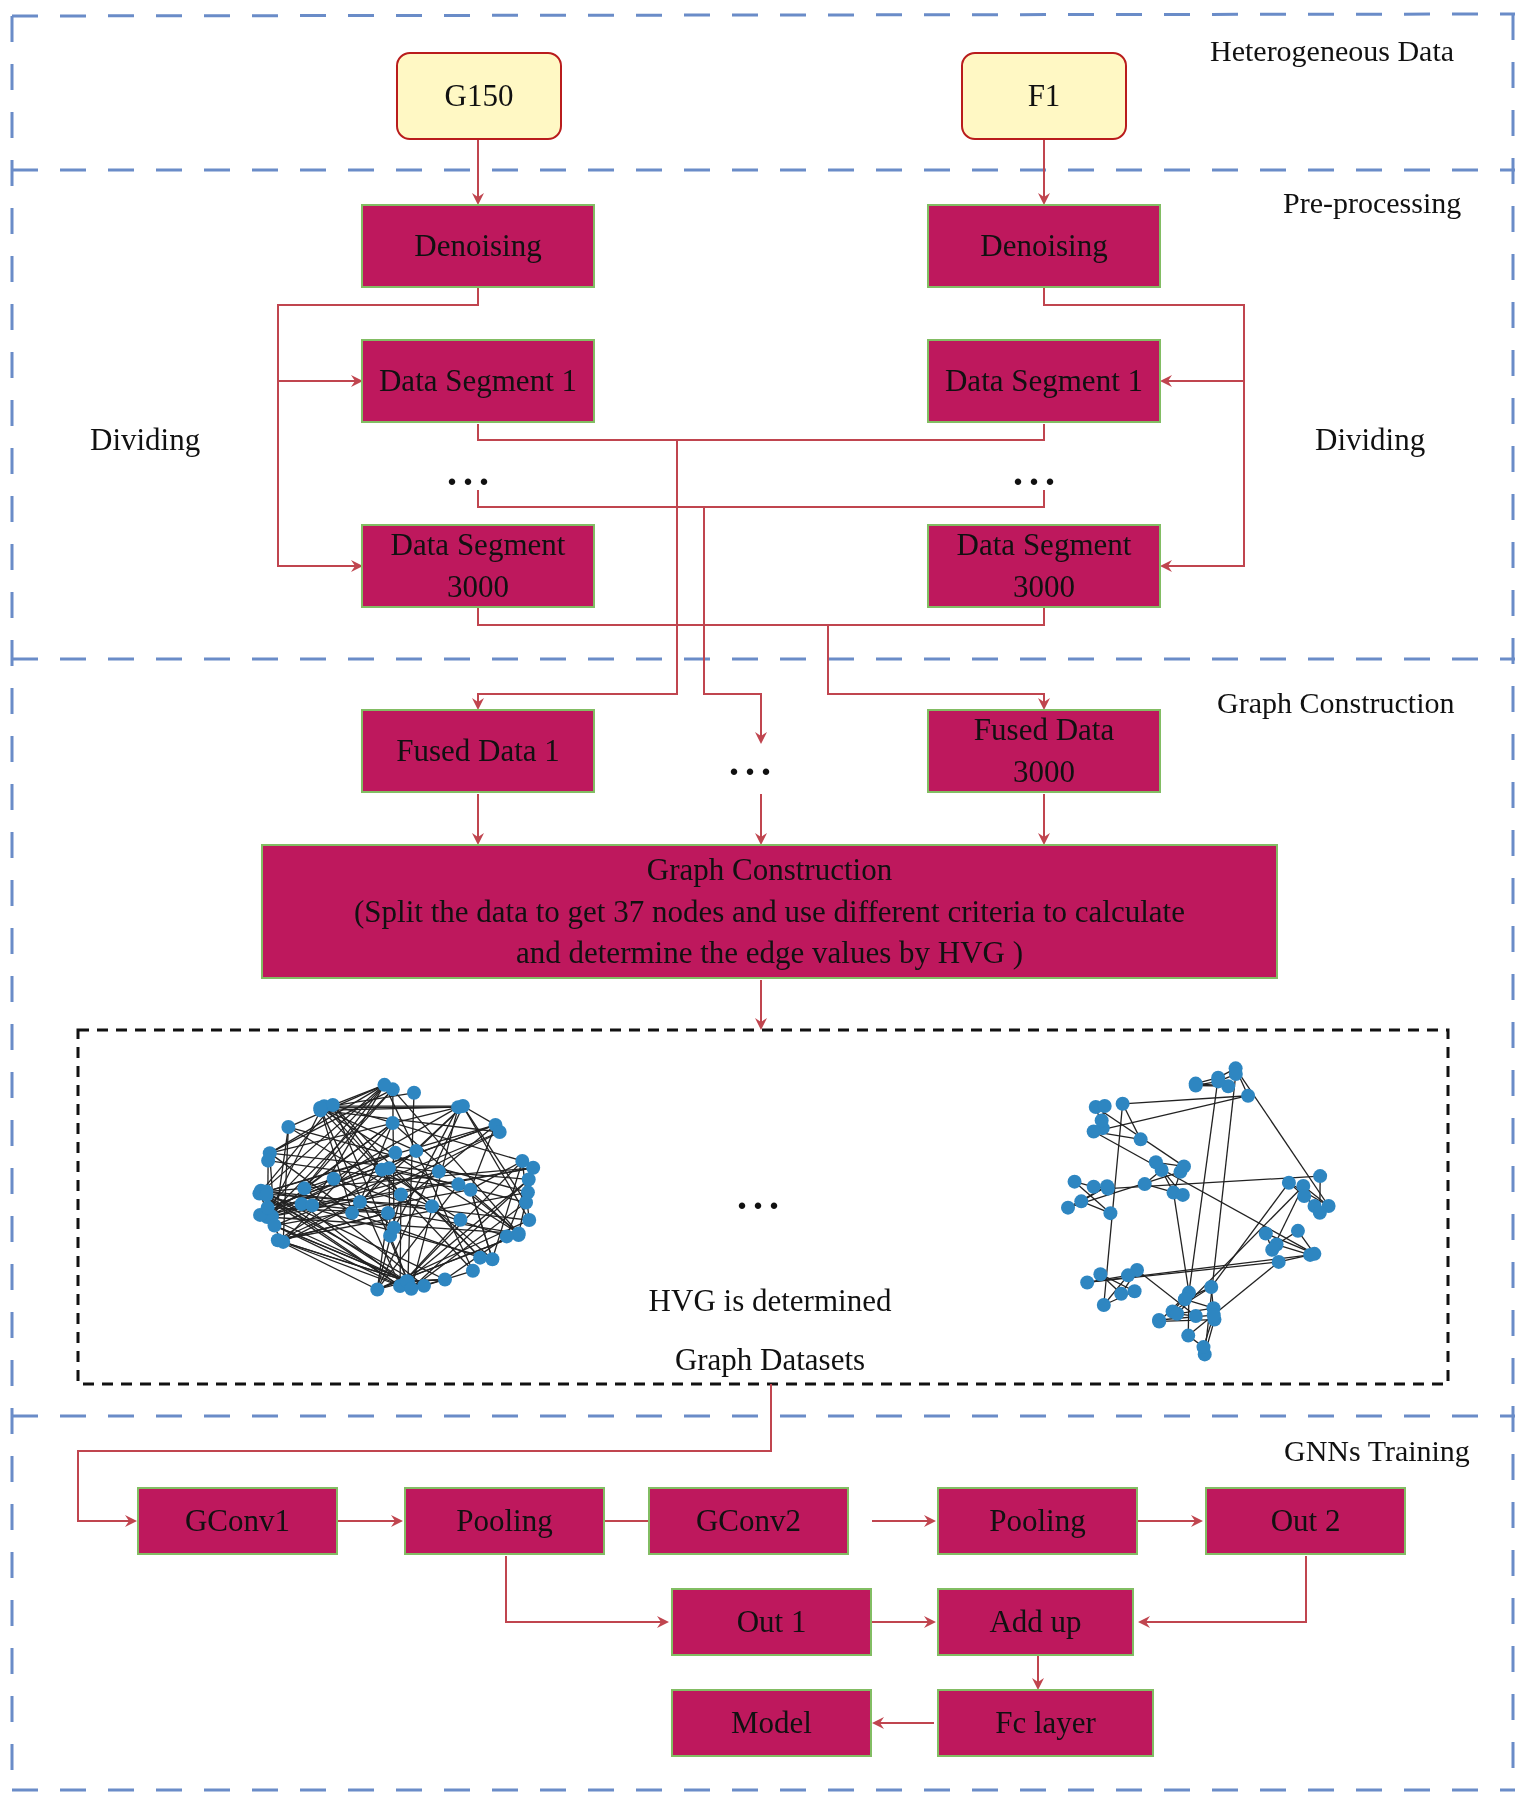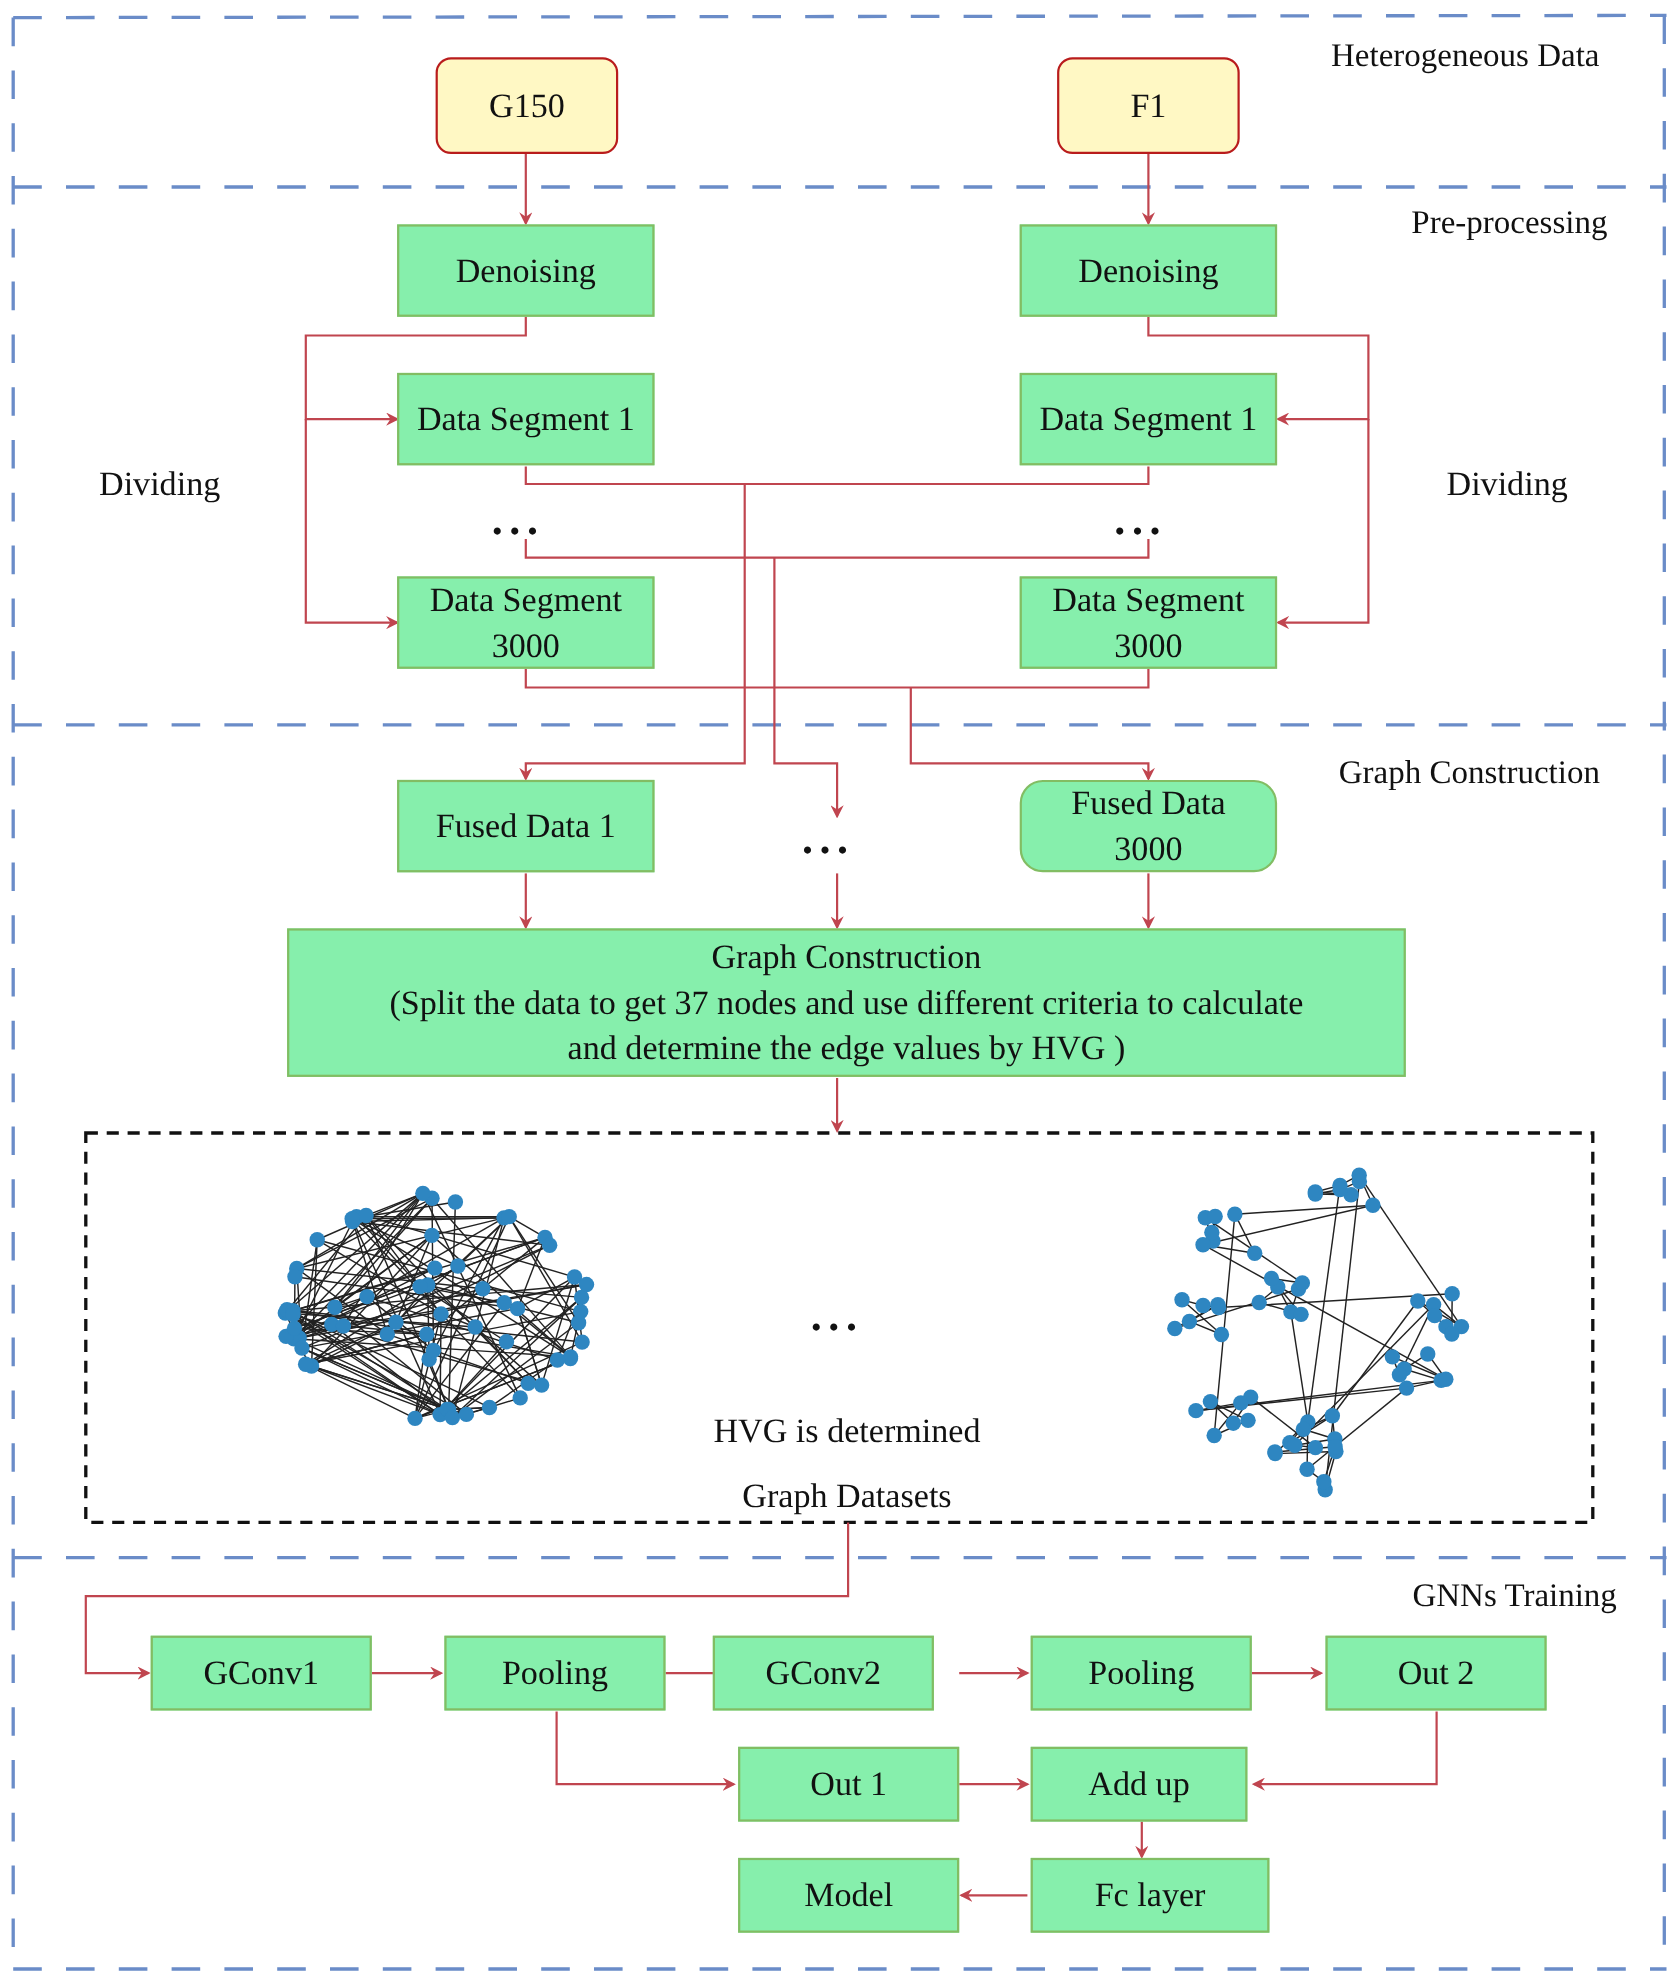--- a/index.html
+++ b/index.html
@@ -1,21 +1,21 @@
 <!DOCTYPE html>
 <html><head>
 <meta charset="utf-8">
 <style>
   html, body { margin: 0; padding: 0; background: #ffffff; }
   body { width: 1527px; height: 1803px; position: relative; overflow: hidden;
          font-family: "Liberation Serif", "DejaVu Serif", serif; color: #111; }
   #canvas { position: absolute; left: 0; top: 0; width: 1527px; height: 1803px; }
   .box { position: absolute; display: flex; align-items: center; justify-content: center;
          text-align: center; font-size: 31px; line-height: 1.35; box-sizing: border-box; }
-  .green { background: #86efac; border: 2px solid #82bd63; }
+  .green { background: #be185d; border: 2px solid #82bd63; }
   .yellow { background: #fff8c4; border: 2px solid #b91c1c; border-radius: 14px; }
   .section-label { position: absolute; font-size: 30px; white-space: nowrap; }
   .side-label { position: absolute; font-size: 31px; white-space: nowrap; }
   .ellipsis { position: absolute; font-size: 40px; font-weight: bold; letter-spacing: 6px; line-height: 1; }
   .center-text { position: absolute; font-size: 31px; text-align: center; white-space: nowrap; }
 </style>
 </head>
 <body>
 
 <svg id="canvas" viewBox="0 0 1527 1803" width="1527" height="1803">
@@ -451,21 +451,21 @@
 <div class="box green" style="left:927px; top:339px; width:234px; height:84px;">Data Segment 1</div>
 
 <div class="ellipsis" style="left:447px; top:452px;">...</div>
 <div class="ellipsis" style="left:1013px; top:452px;">...</div>
 
 <div class="box green" style="left:361px; top:524px; width:234px; height:84px; padding:0 14px;">Data Segment 3000</div>
 <div class="box green" style="left:927px; top:524px; width:234px; height:84px; padding:0 14px;">Data Segment 3000</div>
 
 <div class="box green" style="left:361px; top:709px; width:234px; height:84px;">Fused Data 1</div>
 <div class="ellipsis" style="left:729px; top:742px;">...</div>
-<div class="box green" style="left:927px; top:709px; width:234px; height:84px; padding:0 34px;border-radius:21px;">Fused Data 3000</div>
+<div class="box green" style="left:927px; top:709px; width:234px; height:84px; padding:0 34px;">Fused Data 3000</div>
 
 <div class="box green" style="left:261px; top:844px; width:1017px; height:135px; flex-direction:column;">
   <div>Graph Construction</div>
   <div>(Split the data to get 37 nodes and use different criteria to calculate</div>
   <div>and determine the edge values by HVG )</div>
 </div>
 
 <div class="ellipsis" style="left:737px; top:1176px;">...</div>
 <div class="center-text" style="left:560px; top:1283px; width:420px;">HVG is determined</div>
 <div class="center-text" style="left:560px; top:1342px; width:420px;">Graph Datasets</div>

